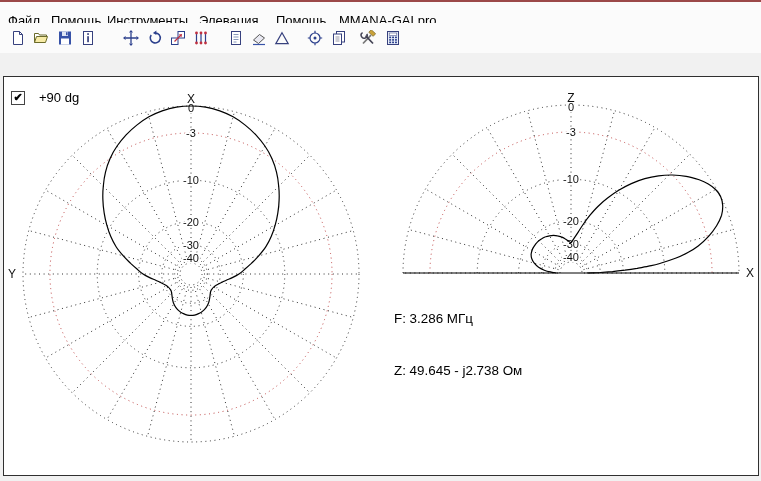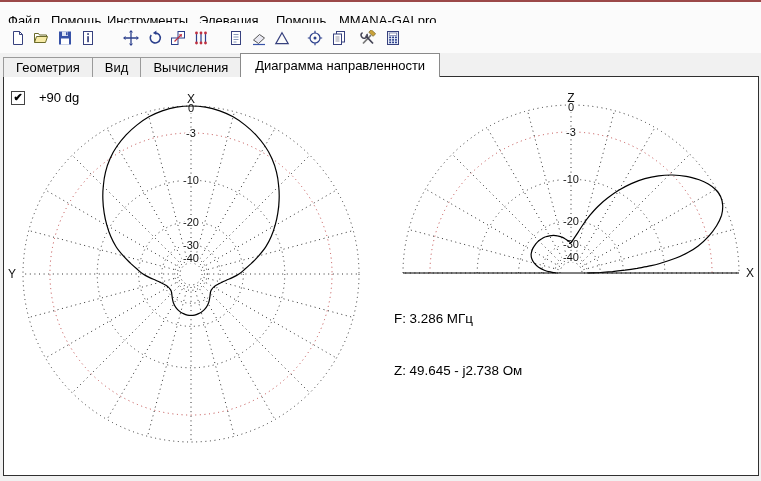--- a/index.html
+++ b/index.html
@@ -1,21 +1,21 @@
 <!DOCTYPE html>
 <html><head>
 <meta charset="utf-8">
 <style>
   html,body{margin:0;padding:0;}
   body{background:#c9c9c9;}
   .app{position:relative;width:761px;height:481px;background:#f1f1f1;overflow:hidden;
        font-family:"Liberation Sans",sans-serif;color:#000;}
   .top-strip{position:absolute;left:0;top:0;width:761px;height:2px;background:#9b4848;}
   .menubar{position:absolute;left:0;top:2px;width:761px;height:21px;background:#fbfbfb;}
-  .mitem{position:absolute;top:8px;height:21px;line-height:21px;font-size:13px;padding:0 4px;cursor:default;}
+  .mitem{position:absolute;top:0;height:21px;line-height:21px;font-size:13px;padding:8px 4px;cursor:default;}
   .toolbar{position:absolute;left:0;top:23px;width:761px;height:30px;background:#fbfbfb;}
   .tbtn{position:absolute;top:5px;width:20px;height:20px;padding:1px;border:1px solid transparent;
         background:transparent;display:flex;align-items:center;justify-content:center;}
   .tbtn svg{display:block;}
   .tabbar{position:absolute;left:3px;top:53px;height:24px;display:flex;align-items:flex-end;z-index:3;}
   .tab{height:19px;line-height:19px;font-size:13px;padding:0 12px;background:#f0f0f0;
        border:1px solid #9a9a9a;border-bottom:none;margin-right:-1px;cursor:default;}
   .tab.active{height:23px;line-height:23px;background:#fff;padding:0 14px;position:relative;z-index:4;
        border:1px solid #8a8a8a;border-bottom:none;}
   .panel{position:absolute;left:3px;top:76px;width:754px;height:398px;background:#fff;
@@ -170,26 +170,20 @@
             <rect x="7.1" y="9.1" width="1.9" height="1.6"></rect>
             <rect x="10" y="9.1" width="1.9" height="1.6"></rect>
             <rect x="4.2" y="11.6" width="1.9" height="1.6"></rect>
             <rect x="7.1" y="11.6" width="1.9" height="1.6"></rect>
             <rect x="10" y="11.6" width="1.9" height="1.6"></rect>
           </g>
         </svg>
     </button>
   </div>
 
-  <div class="tabbar">
-    <div class="tab">Геометрия</div>
-    <div class="tab">Вид</div>
-    <div class="tab">Вычисления</div>
-    <div class="tab active">Диаграмма направленности</div>
-  </div>
 
   <div class="panel">
     <div class="chk-row">
       <span class="chk-box">
           <span>✔</span>
         </span>
       <span class="chk-label">+90 dg</span>
     </div>
 
     <svg id="plots" class="plots" width="754" height="398">

